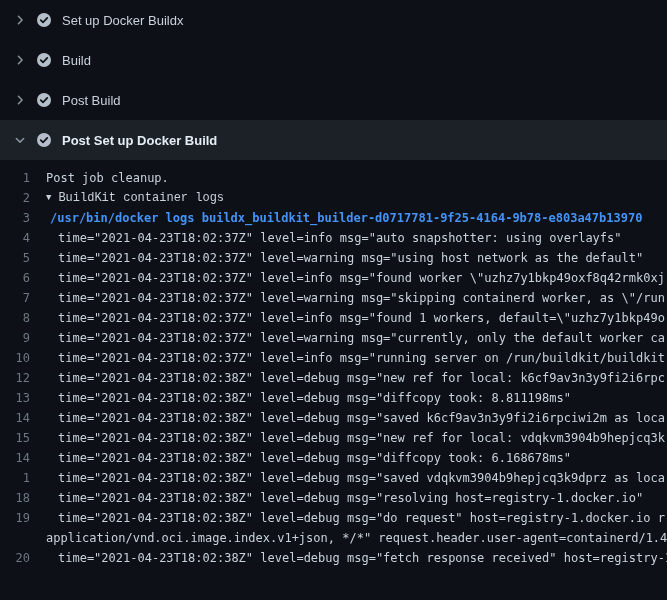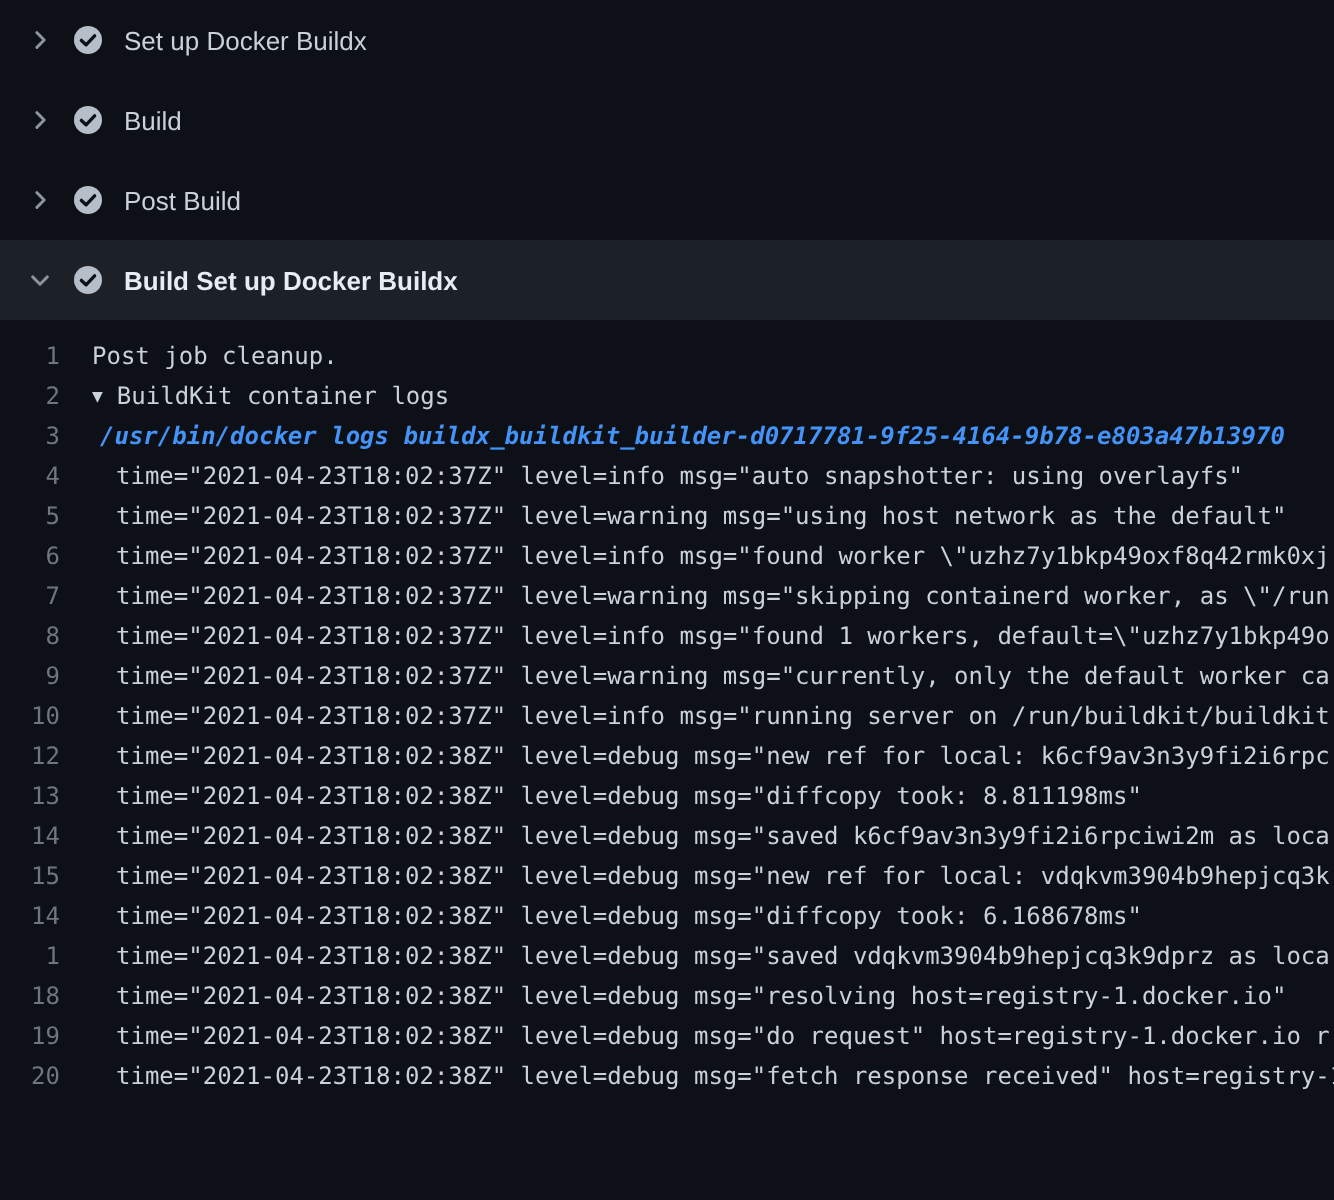--- a/index.html
+++ b/index.html
@@ -97,37 +97,37 @@
       <svg width="14" height="14" viewBox="0 0 16 16">
         <path d="M6.2 3.8 L10.4 8 L6.2 12.2" fill="none" stroke="var(--icon-gray)" stroke-width="1.7" stroke-linecap="round" stroke-linejoin="round"></path>
       </svg>
     </span>
     <span class="check">
       <svg width="16" height="16" viewBox="0 0 16 16">
         <circle cx="8" cy="8" r="7" fill="var(--check-circle)"></circle>
         <path d="M4.7 8.2 L7 10.4 L11.3 5.9" fill="none" stroke="var(--bg)" stroke-width="1.7" stroke-linecap="round" stroke-linejoin="round"></path>
       </svg>
     </span>
-    <span class="sec-label">Build Set up Docker Buildx</span>
+    <span class="sec-label">Post Set up Docker Build</span>
   </div>
 </div>
   <div id="log" class="log">
   <div class="log-row">
     <span class="log-num">1</span>
     <span class="log-text" style="padding-left: 0px;">Post job cleanup.</span>
   </div>
 
   <div class="log-row">
     <span class="log-num">2</span>
-    <span class="log-text" style="padding-left: 0px;"><span class="caret">▼</span><span>BuildKit container logs</span></span>
+    <span class="log-text" style="padding-left: 0px; font-family: Liberation Mono, monospace;"><span class="caret">▼</span><span>BuildKit container logs</span></span>
   </div>
 
   <div class="log-row">
     <span class="log-num">3</span>
-    <span class="log-text command" style="padding-left: 4px; font-style: italic;">/usr/bin/docker logs buildx_buildkit_builder-d0717781-9f25-4164-9b78-e803a47b13970</span>
+    <span class="log-text command" style="padding-left: 4px;">/usr/bin/docker logs buildx_buildkit_builder-d0717781-9f25-4164-9b78-e803a47b13970</span>
   </div>
 
   <div class="log-row">
     <span class="log-num">4</span>
     <span class="log-text" style="padding-left: 12px;">time="2021-04-23T18:02:37Z" level=info msg="auto snapshotter: using overlayfs"</span>
   </div>
 
   <div class="log-row">
     <span class="log-num">5</span>
     <span class="log-text" style="padding-left: 12px;">time="2021-04-23T18:02:37Z" level=warning msg="using host network as the default"</span>
@@ -193,19 +193,23 @@
   <div class="log-row">
     <span class="log-num">18</span>
     <span class="log-text" style="padding-left: 12px;">time="2021-04-23T18:02:38Z" level=debug msg="resolving host=registry-1.docker.io"</span>
   </div>
 
   <div class="log-row">
     <span class="log-num">19</span>
     <span class="log-text" style="padding-left: 12px;">time="2021-04-23T18:02:38Z" level=debug msg="do request" host=registry-1.docker.io r</span>
   </div>
 
+  <div class="log-row">
+    <span class="log-num"></span>
+    <span class="log-text" style="padding-left: 0px;">application/vnd.oci.image.index.v1+json, */*" request.header.user-agent=containerd/1.4</span>
+  </div>
 
   <div class="log-row">
     <span class="log-num">20</span>
     <span class="log-text" style="padding-left: 12px;">time="2021-04-23T18:02:38Z" level=debug msg="fetch response received" host=registry-1.docker.io</span>
   </div>
 </div>
 </div>
 
 </body></html>

